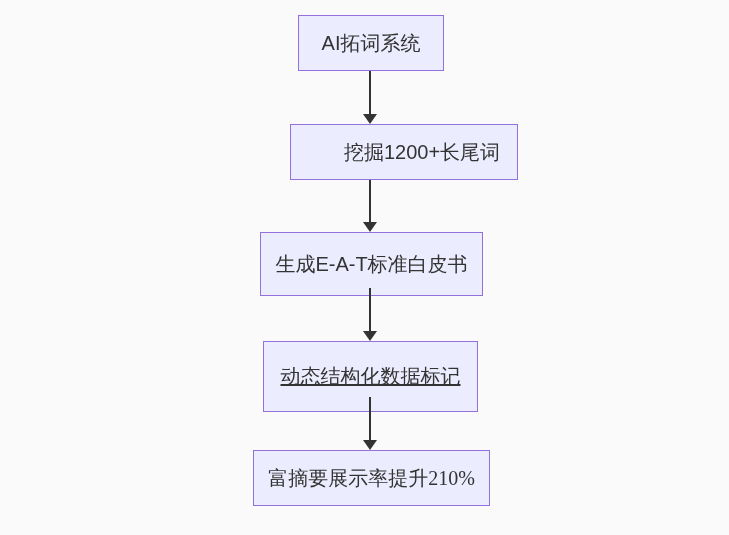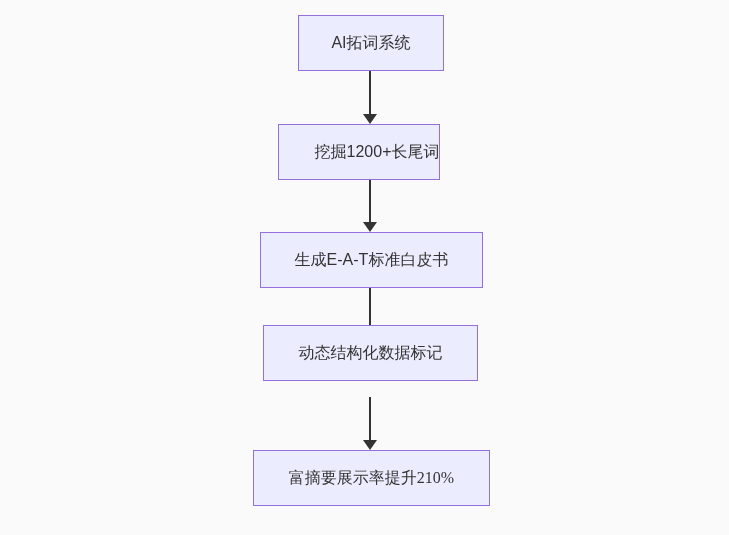--- a/index.html
+++ b/index.html
@@ -20,31 +20,31 @@
     position: relative;
     width: 729px;
     height: 535px;
     background: var(--background);
   }
   .flow-node {
     position: absolute;
     background: var(--node-fill);
     border: 1px solid var(--node-border);
     color: var(--text);
-    font-size: 16px;
+    font-size: 20px;
     display: flex;
     align-items: center;
     justify-content: center;
     text-align: center;
     white-space: nowrap;
   }
   .node-1 { left: 298px; top: 15px;  width: 146px; height: 56px; }
-  .node-2 { left: 278px; top: 124px; width: 162px; height: 56px; padding-left: 36px; }
-  .node-3 { left: 260px; top: 232px; width: 223px; height: 56px; }
-  .node-4 { left: 263px; top: 325px; width: 215px; height: 56px; }
+  .node-2 { left: 290px; top: 124px; width: 228px; height: 56px; padding-left: 36px; }
+  .node-3 { left: 260px; top: 232px; width: 223px; height: 64px; }
+  .node-4 { left: 263px; top: 341px; width: 215px; height: 71px; text-decoration: underline; }
   .node-5 { left: 253px; top: 450px; width: 237px; height: 56px; font-family: Liberation Serif, serif; }
 
   .flow-edge {
     position: absolute;
     left: 362px;          
     width: 16px;
     display: flex;
     flex-direction: column;
     align-items: center;
   }

